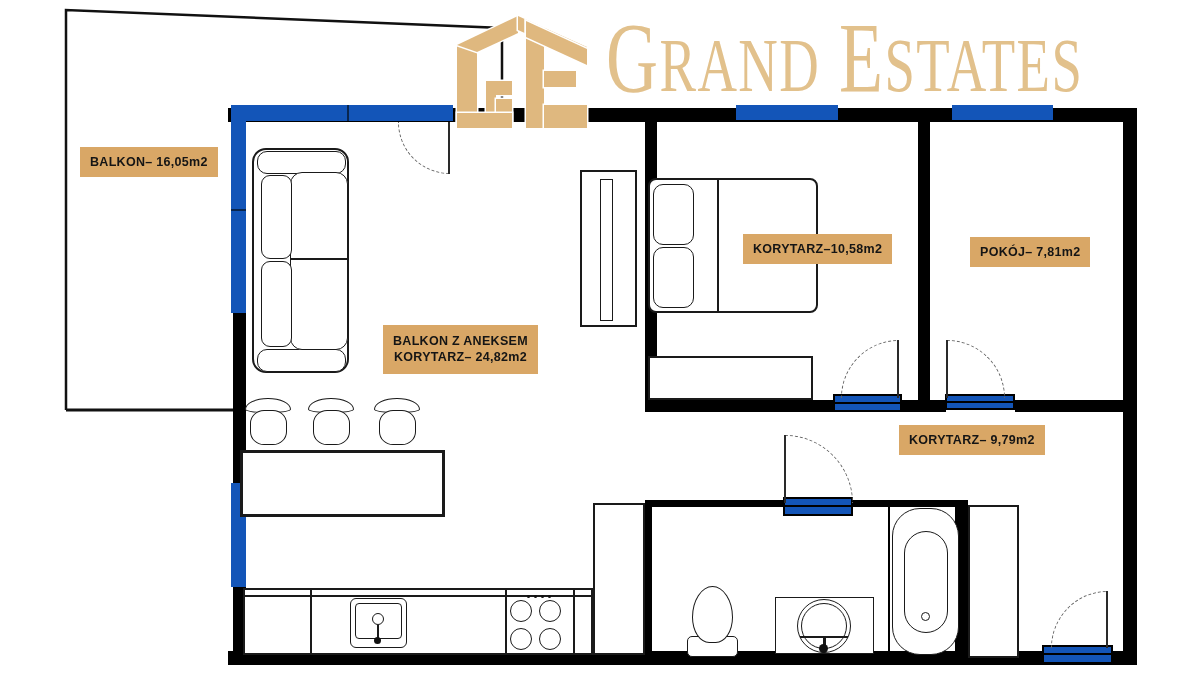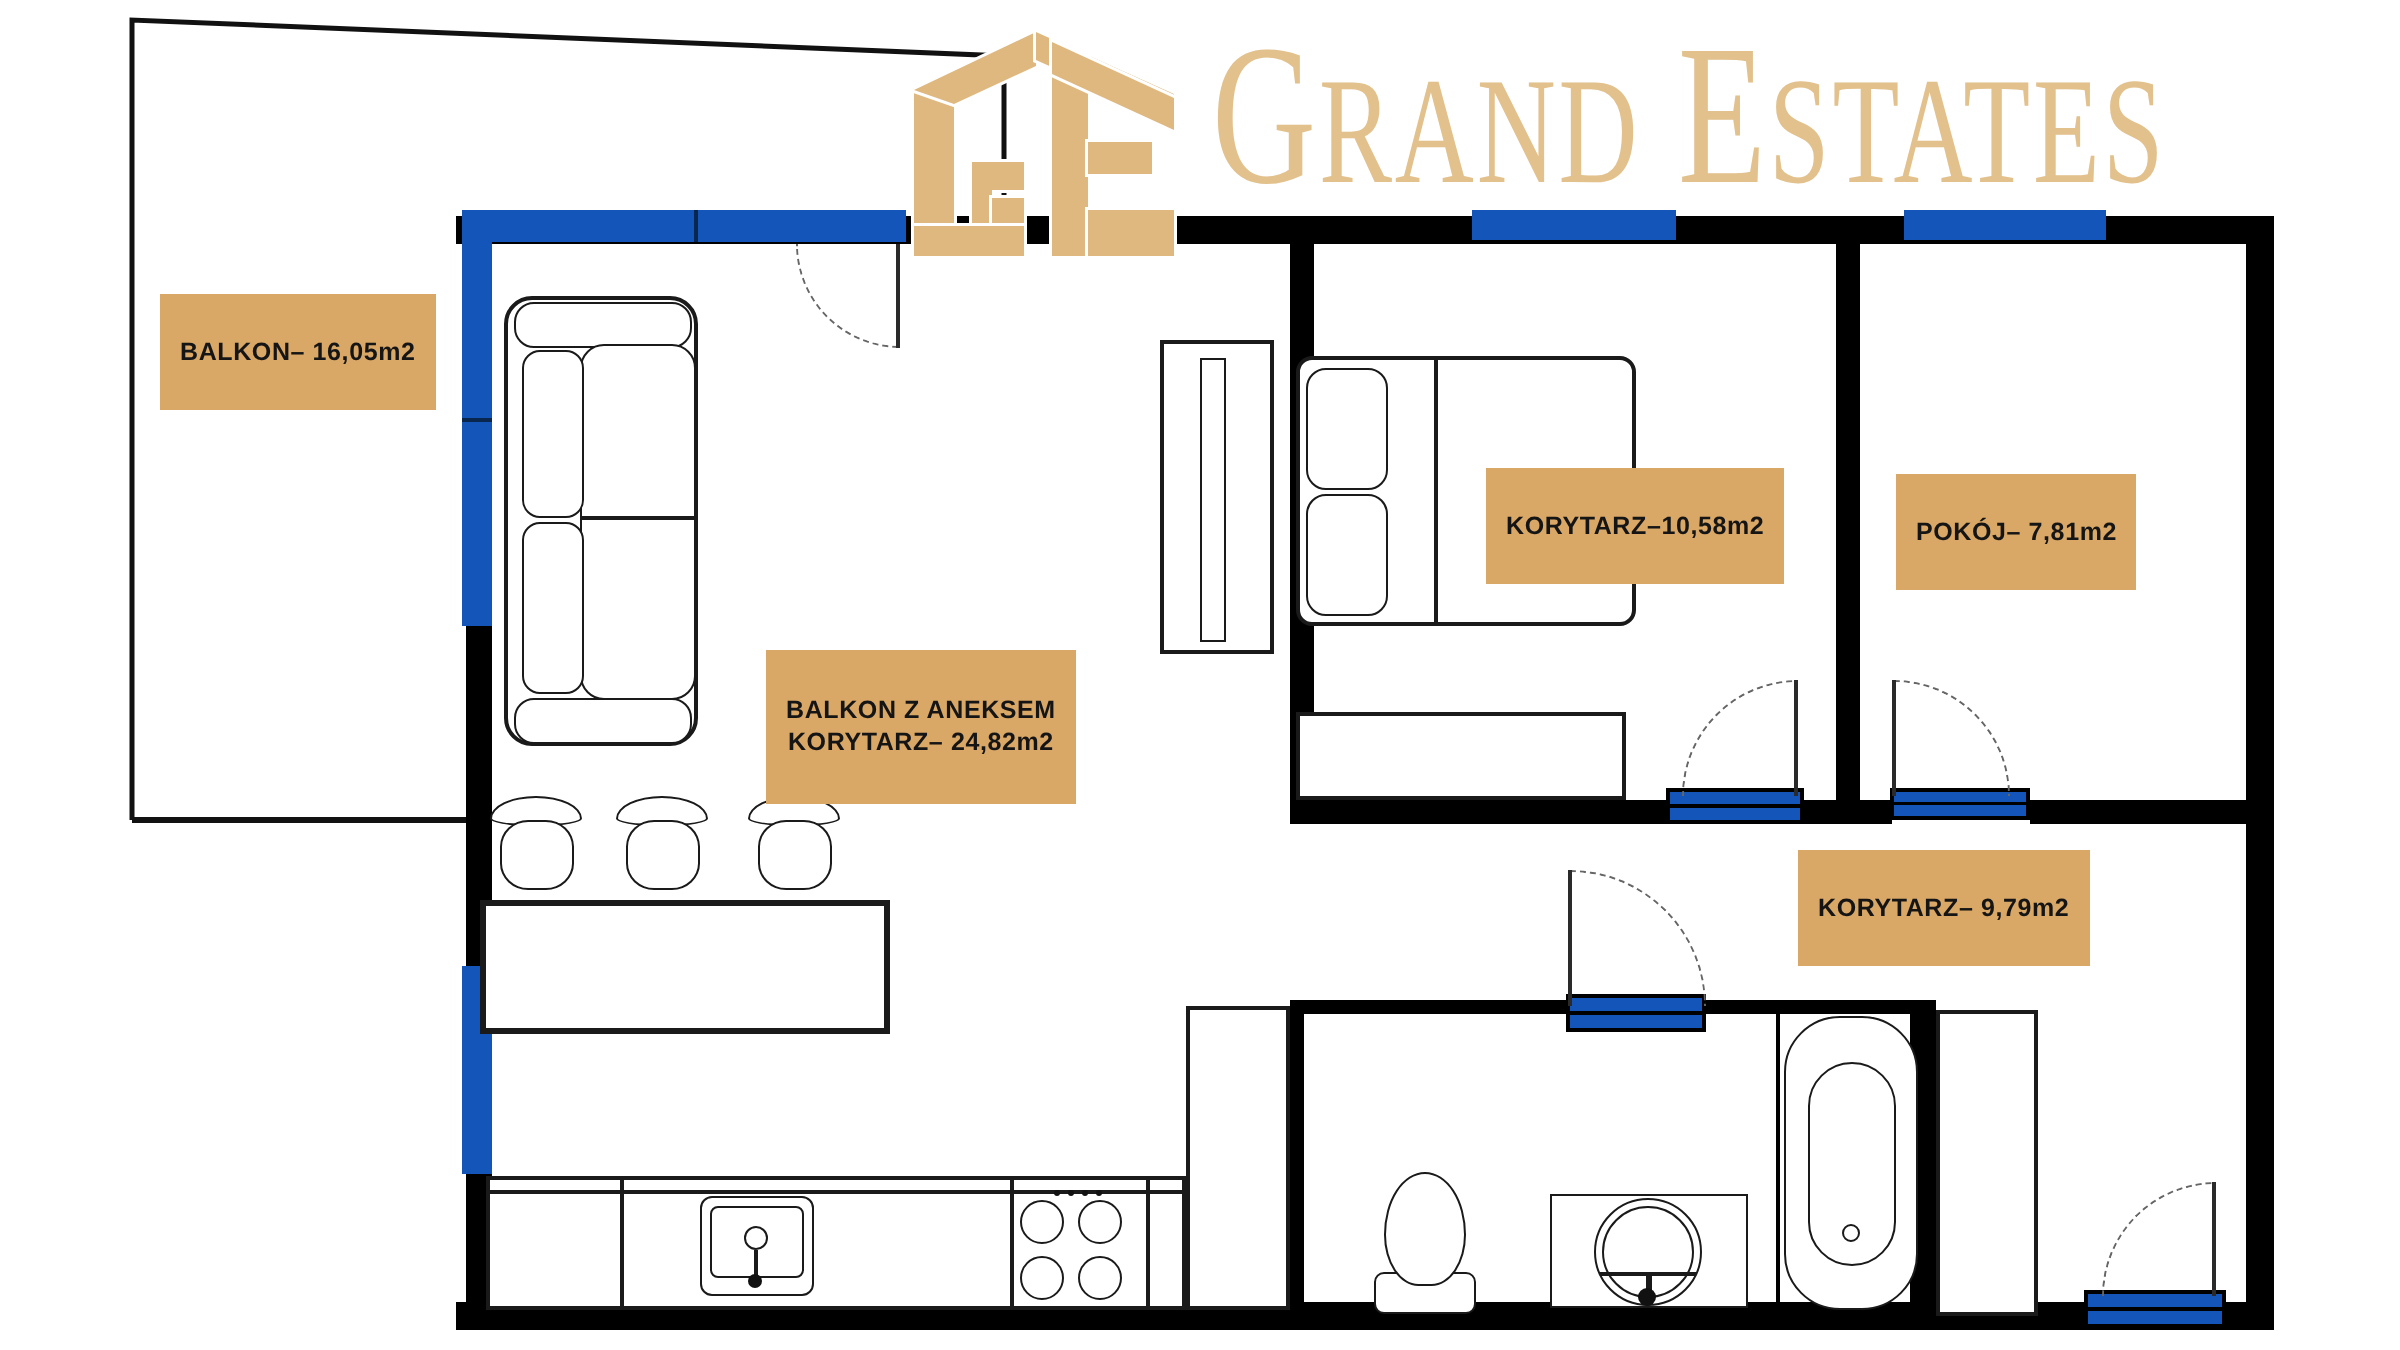--- a/index.html
+++ b/index.html
@@ -15,21 +15,21 @@
   .thin{border-width:1.5px;}
   .hairline{border-width:1.2px;}
   .vline{position:absolute;background:#1a1a1a;width:1.5px;}
   .hline{position:absolute;background:#1a1a1a;height:1.5px;}
   .leaf{position:absolute;background:#2a2a2a;width:2px;}
   .swing{position:absolute;box-sizing:border-box;border:1.5px dashed #666;background:transparent;}
   .swing.tl{border-right:none;border-bottom:none;border-top-left-radius:100%;}
   .swing.tr{border-left:none;border-bottom:none;border-top-right-radius:100%;}
   .swing.bl{border-right:none;border-top:none;border-bottom-left-radius:100%;}
   .room-label{position:absolute;background:#d9a766;color:#151515;font-weight:bold;
-          font-size:12.5px;letter-spacing:.3px;padding:22px 10px;white-space:nowrap;z-index:40;}
+          font-size:12.5px;letter-spacing:.3px;padding:8px 10px;white-space:nowrap;z-index:40;}
   .room-label.two-line{text-align:center;line-height:1.3;}
   .dot{position:absolute;background:#111;border-radius:50%;}
   .circle{position:absolute;background:#fff;border:1.5px solid #1a1a1a;border-radius:50%;box-sizing:border-box;}
   
   #brand-name{position:absolute;left:606px;top:8px;color:#e2c18c;white-space:nowrap;z-index:60;
       font-family:"Liberation Serif",serif;transform:scaleX(.72);transform-origin:0 0;letter-spacing:2px;}
   #brand-name .initial{font-size:100px;line-height:1;}
   #brand-name .rest{font-size:76px;line-height:1;}
   #brand-name .gap{display:inline-block;width:26px;}
   #brand-tagline{position:absolute;left:612px;top:100px;color:#e2c18c;font-size:26px;
@@ -150,21 +150,21 @@
   <div class="thresh" style="left:1042px;top:645px;width:71px;height:19px;"></div>
   <div class="swing tl" style="left:1051px;top:591px;width:57px;height:57px;"></div>
   <div class="leaf" style="left:1106px;top:591px;height:57px;"></div>
 
   <div class="room-label" style="left:80px;top:147px;">BALKON– 16,05m2</div>
   <div class="room-label two-line" style="left:383px;top:325px;">
     <div>BALKON Z ANEKSEM</div>
     <div>KORYTARZ– 24,82m2</div>
   </div>
   <div class="room-label" style="left:743px;top:234px;">KORYTARZ–10,58m2</div>
-  <div class="room-label" style="left:948px;top:237px;">POKÓJ– 7,81m2</div>
+  <div class="room-label" style="left:970px;top:237px;">POKÓJ– 7,81m2</div>
   <div class="room-label" style="left:899px;top:425px;">KORYTARZ– 9,79m2</div>
 
   <svg id="monogram" width="140" height="130" viewBox="0 0 140 130">
     <g fill="#dfb87f" stroke="#ffffff" stroke-width="3" paint-order="stroke">
 
       <polygon points="7,42 27,33 27,125 7,125"></polygon>
       <polygon points="7,42 68,13 68,30 27,49"></polygon>
       <polygon points="36,78 62,78 62,92 46,92 46,110 36,110"></polygon>
       <polygon points="46,96 62,96 62,125 46,125"></polygon>
       <polygon points="7,110 62,110 62,125 7,125"></polygon>

